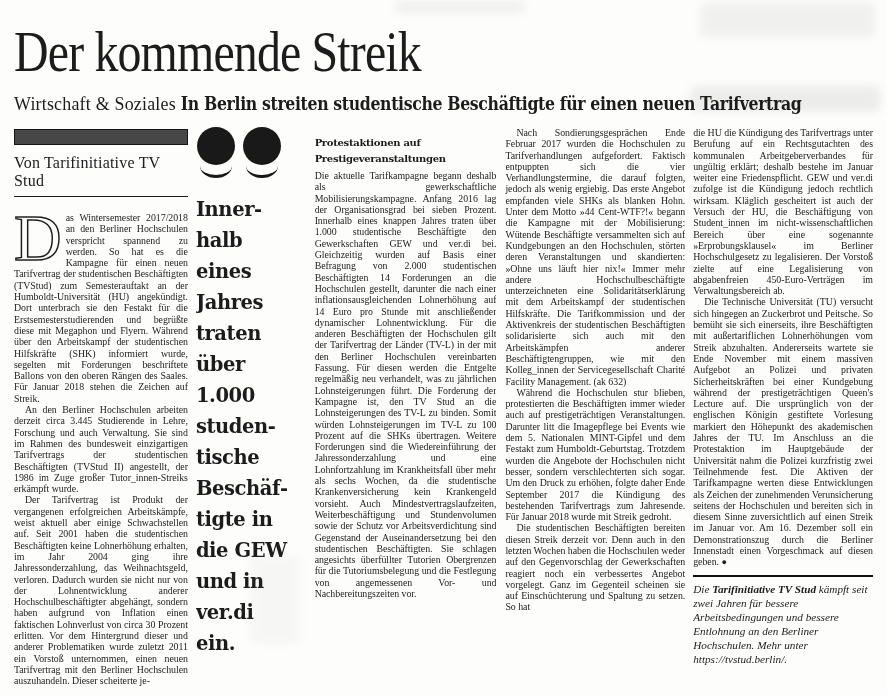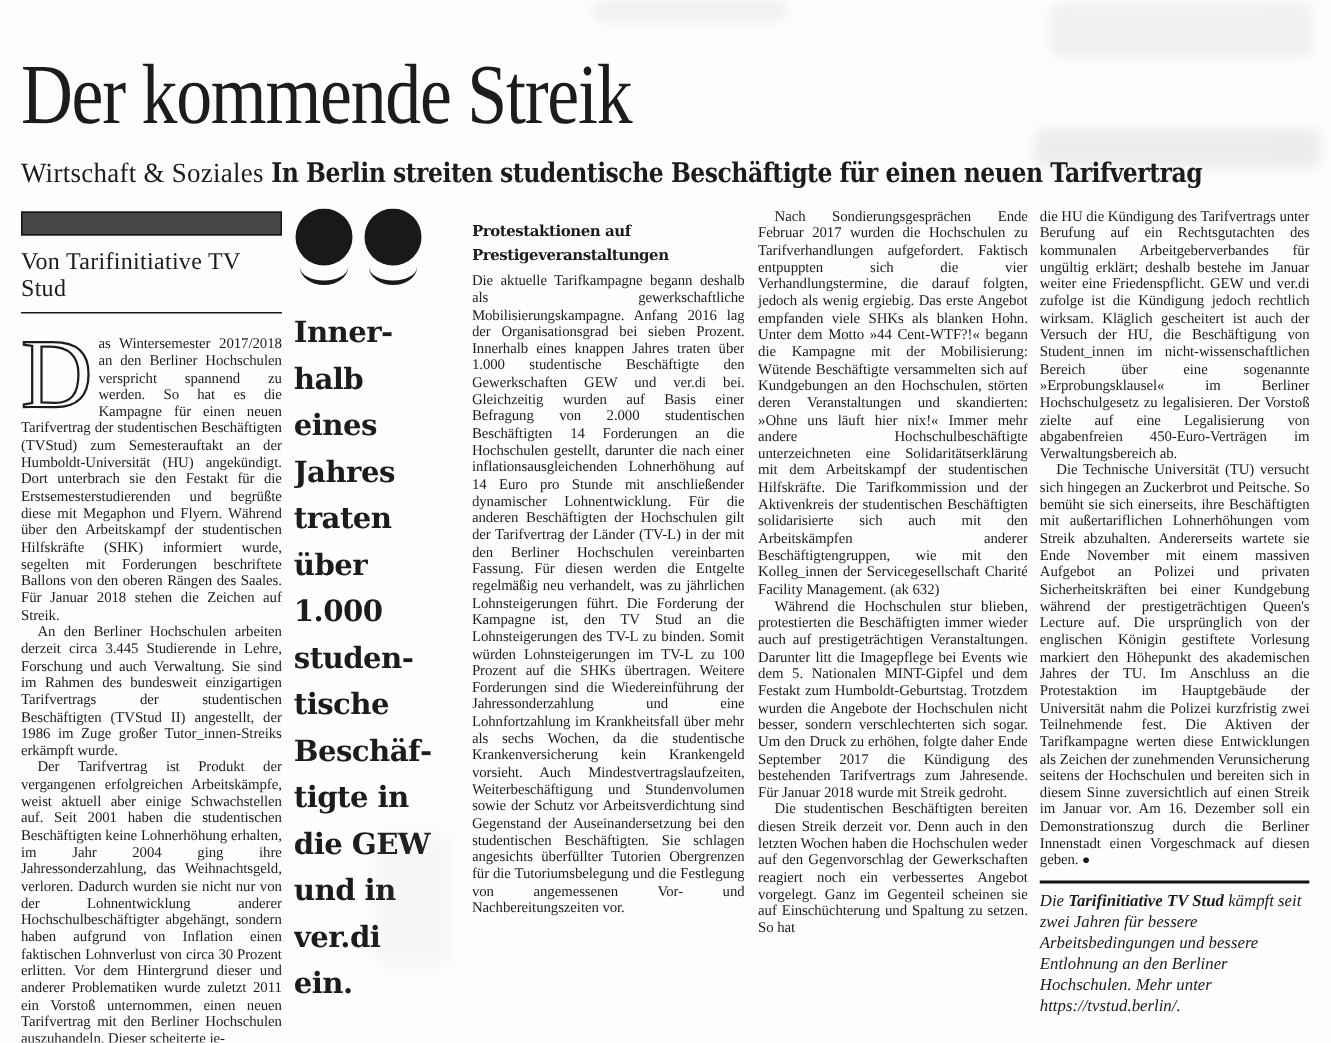--- a/index.html
+++ b/index.html
@@ -8,21 +8,21 @@
     background:#fdfdfb; color:#1c1c1c;
     font-family:"Liberation Serif", serif;
   }
   
   .artifact { position:absolute; background:#8a8a8a; opacity:.10; filter:blur(4px); border-radius:6px; pointer-events:none; }
   .a1 { left:700px; top:2px;  width:175px; height:36px; }
   .a2 { left:690px; top:86px; width:190px; height:26px; opacity:.14; }
   .a3 { left:395px; top:0;    width:130px; height:14px; }
   .a4 { left:250px; top:555px; width:50px; height:90px; opacity:.05; }
 
-  .masthead { padding:36px 14px 0 14px; }
+  .masthead { padding:24px 14px 0 14px; }
   h1.headline {
     margin:0; font-weight:normal; font-size:57px; line-height:56px; letter-spacing:-1px;
     transform:scaleX(.84); transform-origin:left center; white-space:nowrap;
   }
   .subhead { margin-top:13px; white-space:nowrap; transform:scaleX(.97); transform-origin:left center; }
   .kicker { font-size:18.5px; letter-spacing:.2px; }
   .subtitle {
     font-family:"DejaVu Serif", serif; font-weight:bold; font-size:18px; letter-spacing:-.4px;
     display:inline-block; transform:scaleX(.9); transform-origin:left center;
   }

